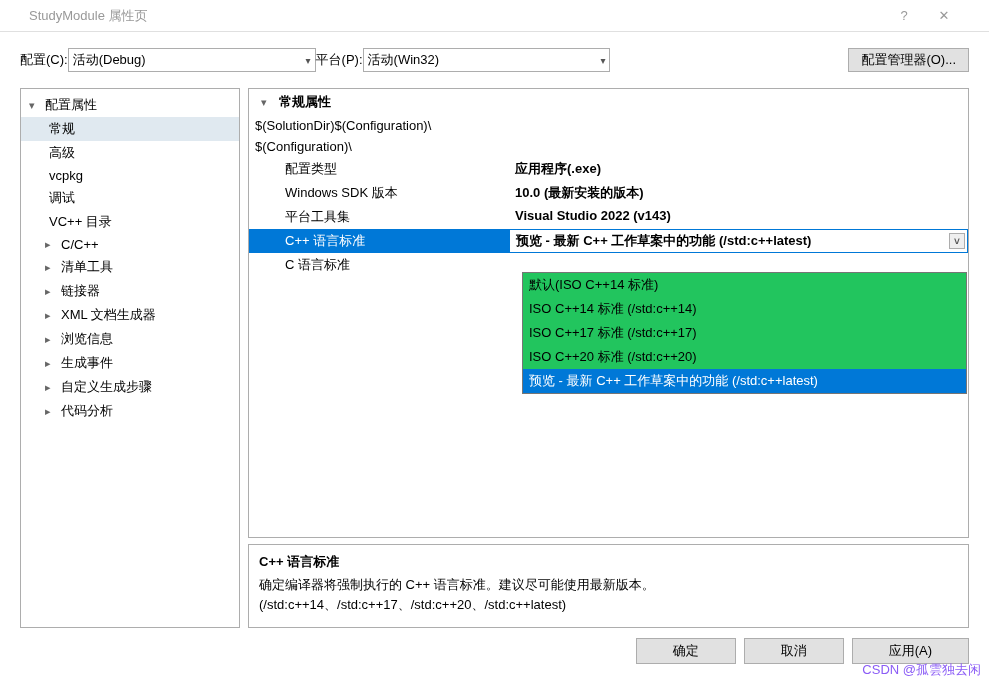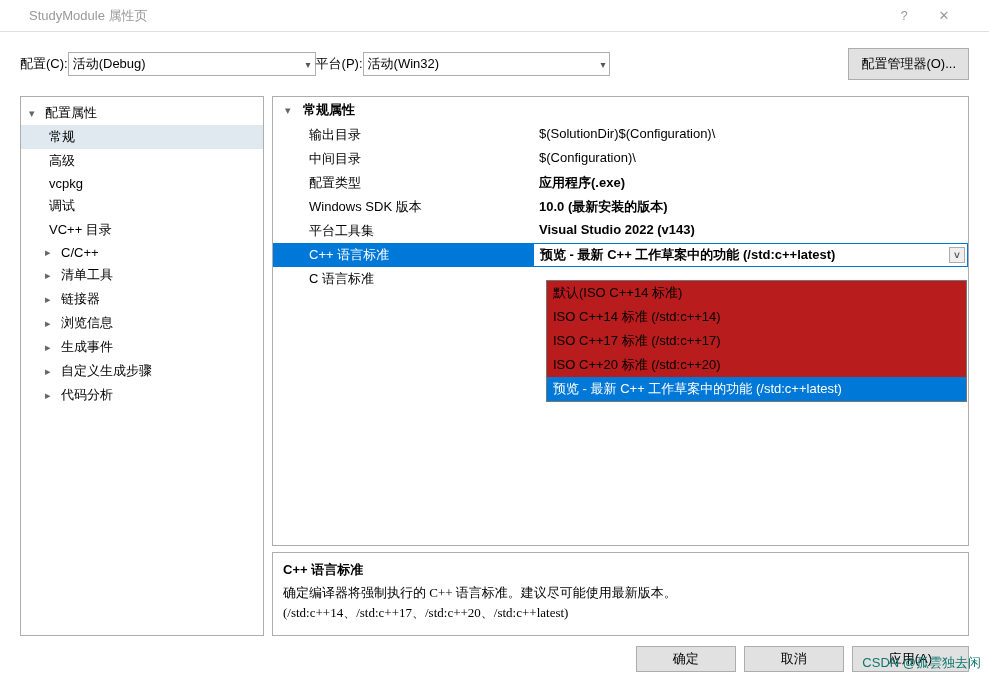--- a/index.html
+++ b/index.html
@@ -6,59 +6,59 @@
     body { width: 989px; height: 688px; background: #fff; overflow: hidden; }
     
     .titlebar { height: 32px; display: flex; align-items: center; padding: 0 25px; background: #fff; border-bottom: 1px solid #e0e0e0; }
     .titlebar-title { color: #999; flex: 1; padding-left: 4px; }
     .titlebar-btn { width: 40px; height: 30px; display: flex; align-items: center; justify-content: center; color: #999; cursor: default; }
     
     .config-row { display: flex; align-items: center; padding: 16px 20px; gap: 0; }
     .config-label { }
     .config-select { flex: 1; height: 24px; border: 1px solid #adadad; background: #fff; padding: 0 4px; display: flex; align-items: center; justify-content: space-between; }
     .config-select.narrow { max-width: 320px; }
-    .config-btn { height: 32px; padding: 0 12px; border: 1px solid #adadad; background: #e1e1e1; display: flex; align-items: center; }
+    .config-btn { height: 24px; padding: 0 12px; border: 1px solid #adadad; background: #e1e1e1; display: flex; align-items: center; }
     
     .main-area { display: flex; padding: 0 20px; gap: 8px; height: 540px; }
     
-    .tree-panel { width: 244px; border: 1px solid #adadad; overflow: auto; padding: 4px 0; }
+    .tree-panel { width: 220px; border: 1px solid #adadad; overflow: auto; padding: 4px 0; }
     .tree-item { padding: 3px 0 3px 24px; cursor: default; display: flex; align-items: center; gap: 4px; }
     .tree-item.root { padding-left: 8px; }
     .tree-item.child { padding-left: 28px; }
     .tree-item.selected { background: #e0e9f0; }
     .tree-arrow { width: 12px; display: inline-block; color: #666; font-size: 11px; }
     .tree-arrow.down::before { content: "▾"; }
     .tree-arrow.right::before { content: "▸"; }
     
     .props-panel { flex: 1; display: flex; flex-direction: column; gap: 6px; }
     .props-grid { flex: 1; border: 1px solid #adadad; overflow: hidden; position: relative; }
     .props-header { padding: 4px 0 4px 12px; display: flex; align-items: center; gap: 6px; font-weight: bold; }
     .props-header .tree-arrow { font-weight: normal; }
     .props-row { display: flex; }
     .props-name { width: 260px; padding: 3px 0 3px 36px; }
     .props-value { flex: 1; padding: 3px 6px; }
     .props-row.bold .props-value { font-weight: bold; }
     .props-row.selected .props-name { background: #0078d7; color: #fff; }
     .props-row.selected .props-value { font-weight: bold; display: flex; align-items: center; justify-content: space-between; border: 1px solid #0078d7; padding: 2px 2px 2px 6px; }
     .dropdown-btn { width: 16px; height: 16px; border: 1px solid #adadad; display: flex; align-items: center; justify-content: center; font-size: 9px; background: #efefef; }
     
-    .dropdown-list { position: absolute; left: 273px; right: 1px; top: 183px; background: #b91c1c; border: 1px solid #767676; z-index: 10; }
+    .dropdown-list { position: absolute; left: 273px; right: 1px; top: 183px; background: #22c55e; border: 1px solid #767676; z-index: 10; }
     .dropdown-opt { padding: 3px 6px; }
     .dropdown-opt.selected { background: #0078d7; color: #fff; }
     
     .desc-panel { border: 1px solid #adadad; padding: 8px 10px; height: 84px; }
     .desc-title { font-weight: bold; margin-bottom: 4px; }
-    .desc-text { line-height: 1.5; font-family: Liberation Serif, serif; }
+    .desc-text { line-height: 1.5; }
     
     .button-row { display: flex; justify-content: flex-end; padding: 10px 20px; gap: 8px; }
     .dlg-btn { height: 26px; padding: 0 36px; border: 1px solid #adadad; background: #e1e1e1; min-width: 80px; }
     
     .chevron { font-size: 10px; color: #555; }
     
-    .watermark { position: absolute; bottom: 16px; right: 8px; color: #0f766e; font-size: 13px; z-index: 100; }
+    .watermark { position: absolute; bottom: 9px; right: 8px; color: #8b5cf6; font-size: 13px; z-index: 100; }
   </style>
 </head>
 <body>
 
 <div class="titlebar">
   <span class="titlebar-title">StudyModule 属性页</span>
   <span class="titlebar-btn">?</span>
   <span class="titlebar-btn">✕</span>
 </div>
 
@@ -105,20 +105,24 @@
     <div class="tree-item">
         <span class="tree-arrow right"></span>
         <span>清单工具</span>
       </div>
     <div class="tree-item">
         <span class="tree-arrow right"></span>
         <span>链接器</span>
       </div>
     <div class="tree-item">
         <span class="tree-arrow right"></span>
+        <span>XML 文档生成器</span>
+      </div>
+    <div class="tree-item">
+        <span class="tree-arrow right"></span>
         <span>浏览信息</span>
       </div>
     <div class="tree-item">
         <span class="tree-arrow right"></span>
         <span>生成事件</span>
       </div>
     <div class="tree-item">
         <span class="tree-arrow right"></span>
         <span>自定义生成步骤</span>
       </div>
@@ -128,25 +132,23 @@
       </div>
   </div>
 
   <div class="props-panel">
     <div class="props-grid">
       <div class="props-header">
         <span class="tree-arrow down"></span>
         <span>常规属性</span>
       </div>
       <div class="props-row">
-          <div class="props-name">输出目录</div>
           <div class="props-value">$(SolutionDir)$(Configuration)\</div>
         </div>
       <div class="props-row">
-          <div class="props-name">中间目录</div>
           <div class="props-value">$(Configuration)\</div>
         </div>
       <div class="props-row bold">
           <div class="props-name">配置类型</div>
           <div class="props-value">应用程序(.exe)</div>
         </div>
       <div class="props-row bold">
           <div class="props-name">Windows SDK 版本</div>
           <div class="props-value">10.0 (最新安装的版本)</div>
         </div>

